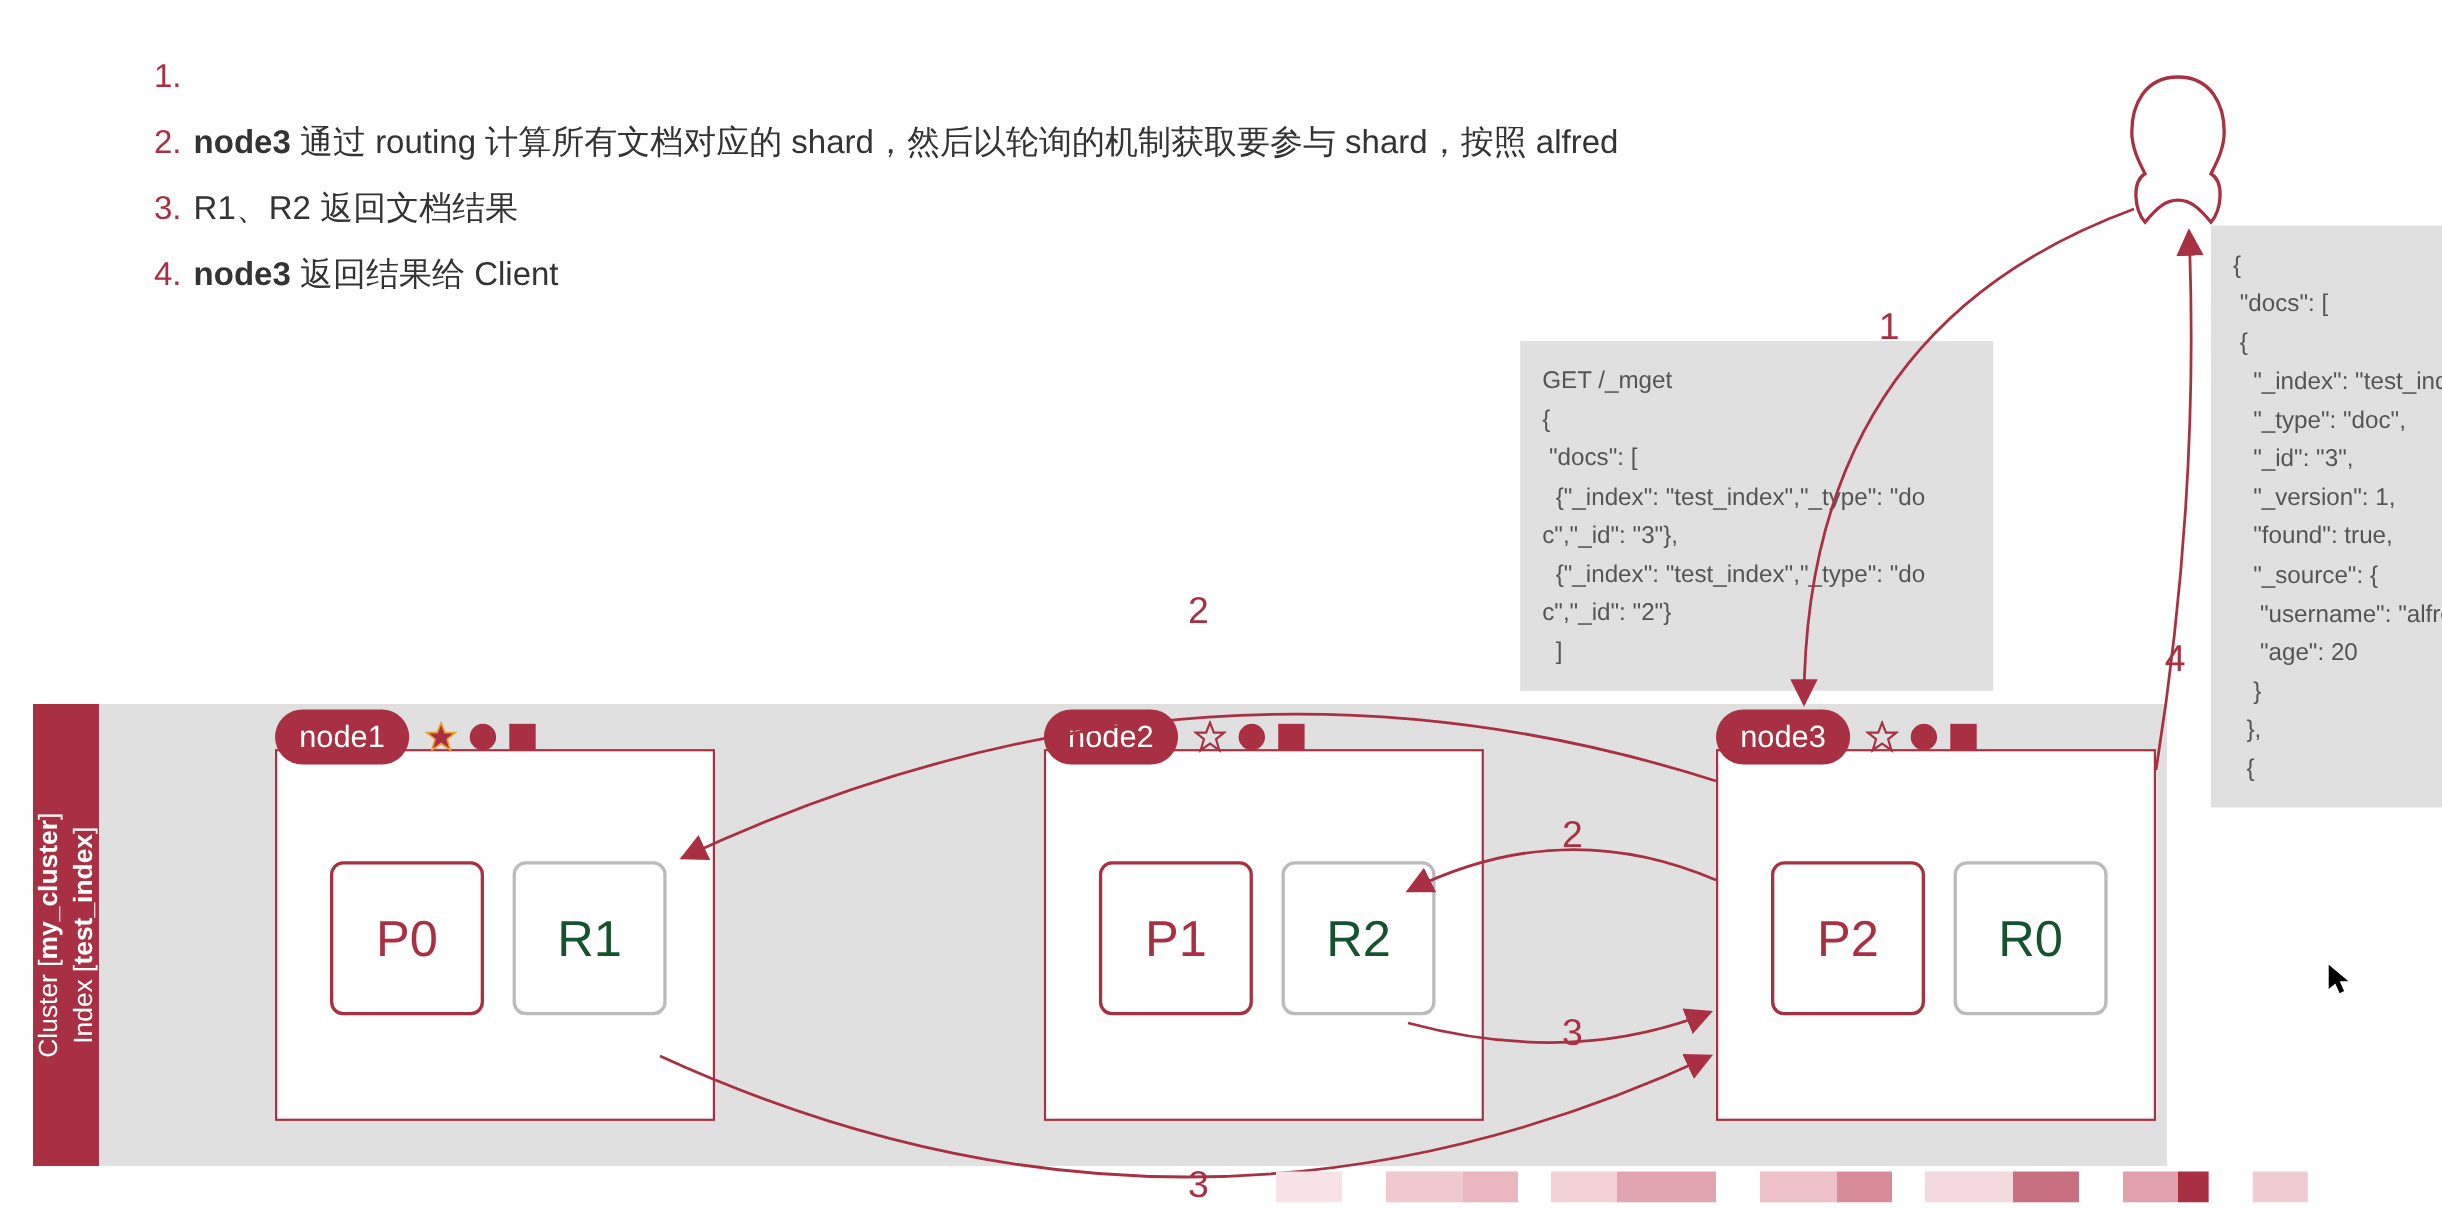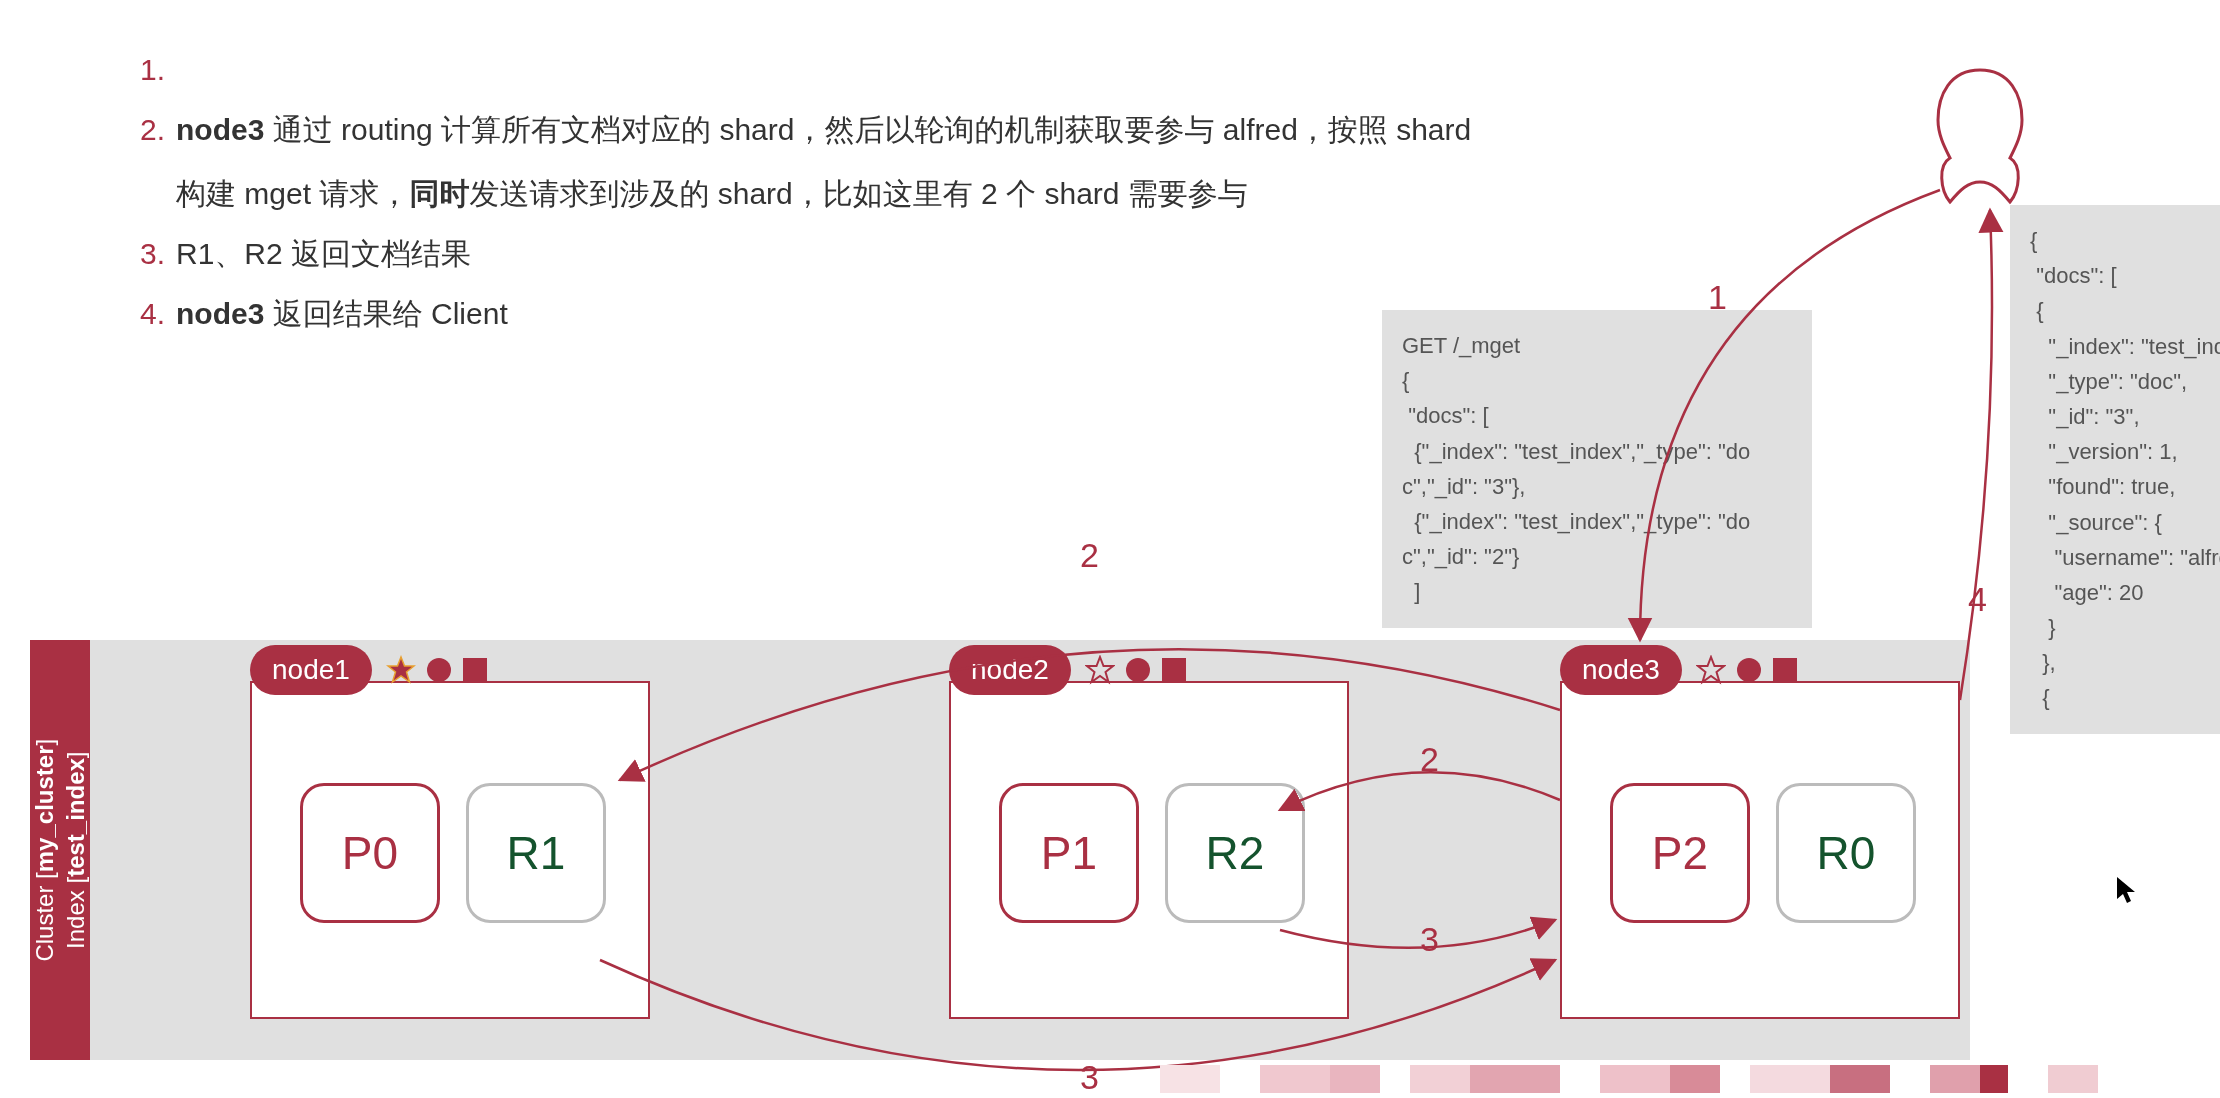--- a/index.html
+++ b/index.html
@@ -101,21 +101,21 @@
     display: flex;
     align-items: center;
     border-radius: 25px;
   }
   .node-icons { display: flex; align-items: center; gap: 10px; margin-left: 14px; }
 
   .shard {
     position: absolute;
     width: 140px;
     height: 140px;
-    border-radius: 24px;
+    border-radius: 12px;
     display: flex;
     align-items: center;
     justify-content: center;
     font-size: 46px;
     top: 100px;
   }
   .primary { border: 3px solid #a93043; color: #a93043; left: 48px; }
   .replica { border: 3px solid #bbb; color: #14532d; left: 214px; }
 
   svg.arrows {
@@ -154,25 +154,22 @@
 </head>
 <body>
 
 <div class="steps">
   <div class="step">
     <span class="step-num">1.</span>
   </div>
   <div class="step">
     <span class="step-num">2.</span>
     <span class="step-text">
-      <span class="bold">node3</span><span> 通过 routing 计算所有文档对应的 shard，然后以轮询的机制获取要参与 alfred，按照 shard</span>
+      <span class="bold">node3</span><span> 通过 routing 计算所有文档对应的 shard，然后以轮询的机制获取要参与 shard，按照 alfred</span>
     </span>
-  </div>
-  <div class="step-cont step-text">
-    <span>构建 mget 请求，</span><span class="bold">同时</span><span>发送请求到涉及的 shard，比如这里有 2 个 shard 需要参与</span>
   </div>
   <div class="step">
     <span class="step-num">3.</span>
     <span class="step-text">R1、R2 返回文档结果</span>
   </div>
   <div class="step">
     <span class="step-num">4.</span>
     <span class="step-text">
       <span class="bold">node3</span><span> 返回结果给 Client</span>
     </span>

